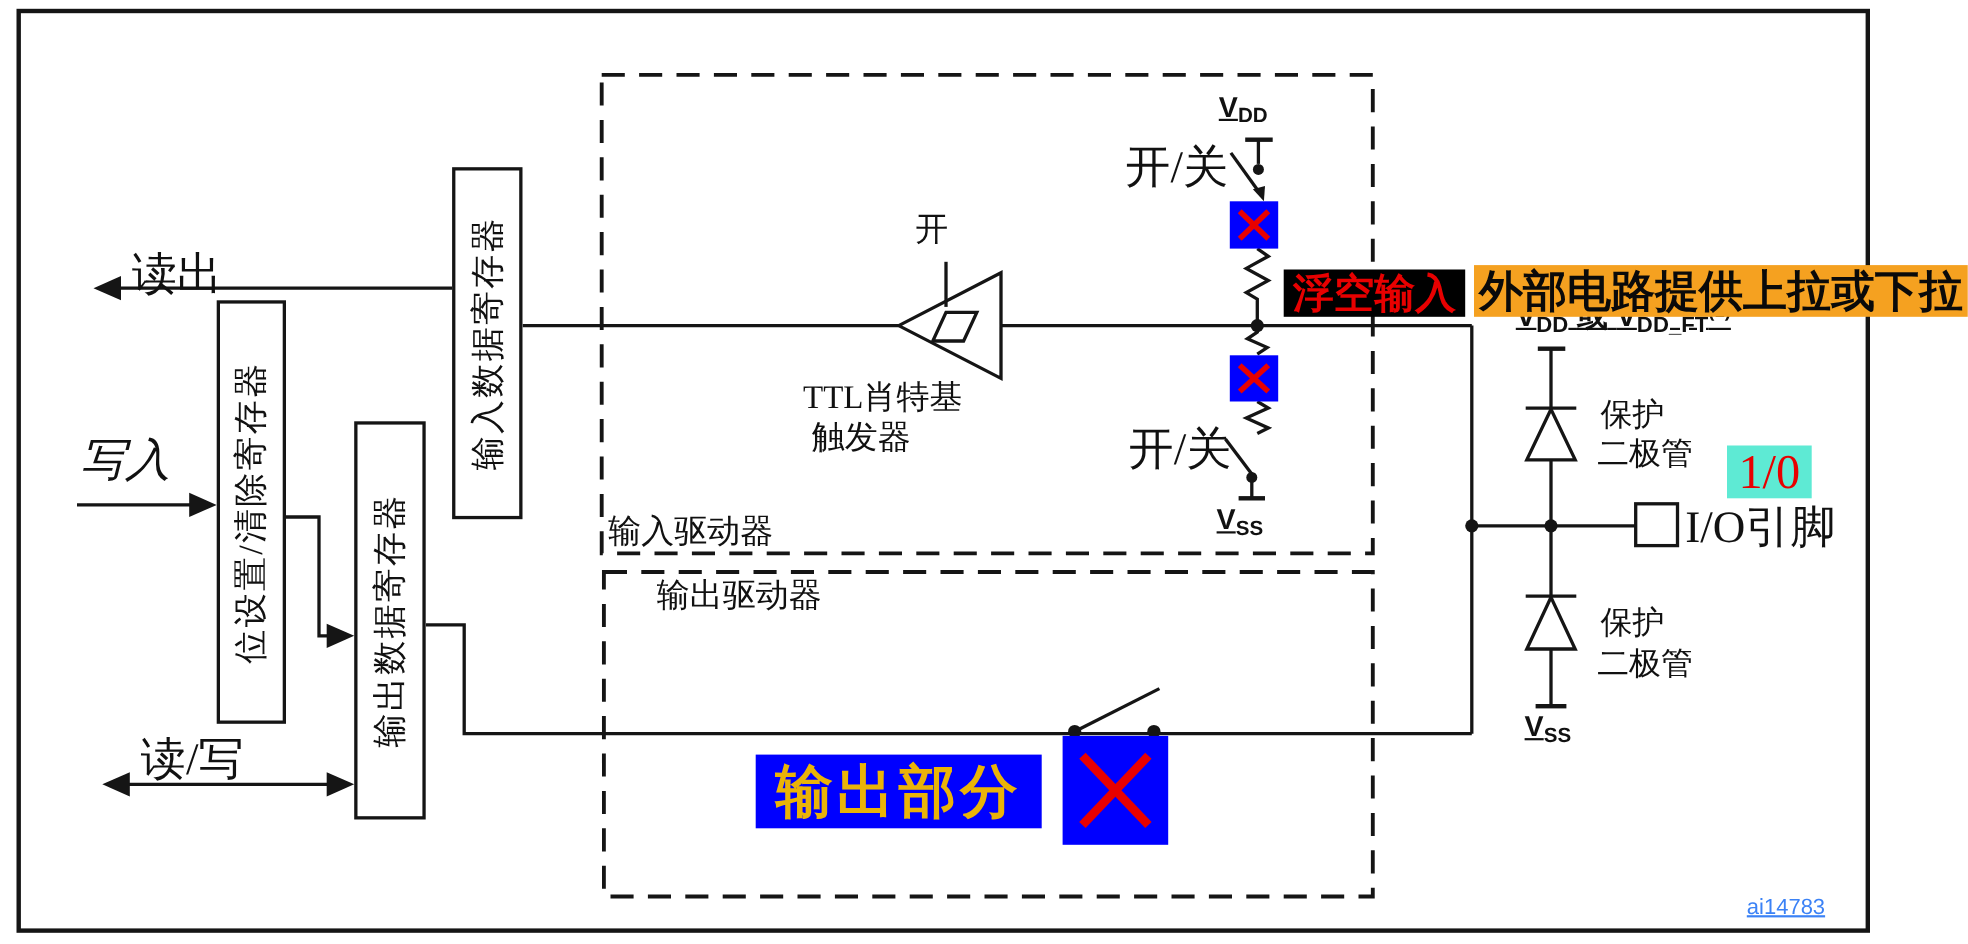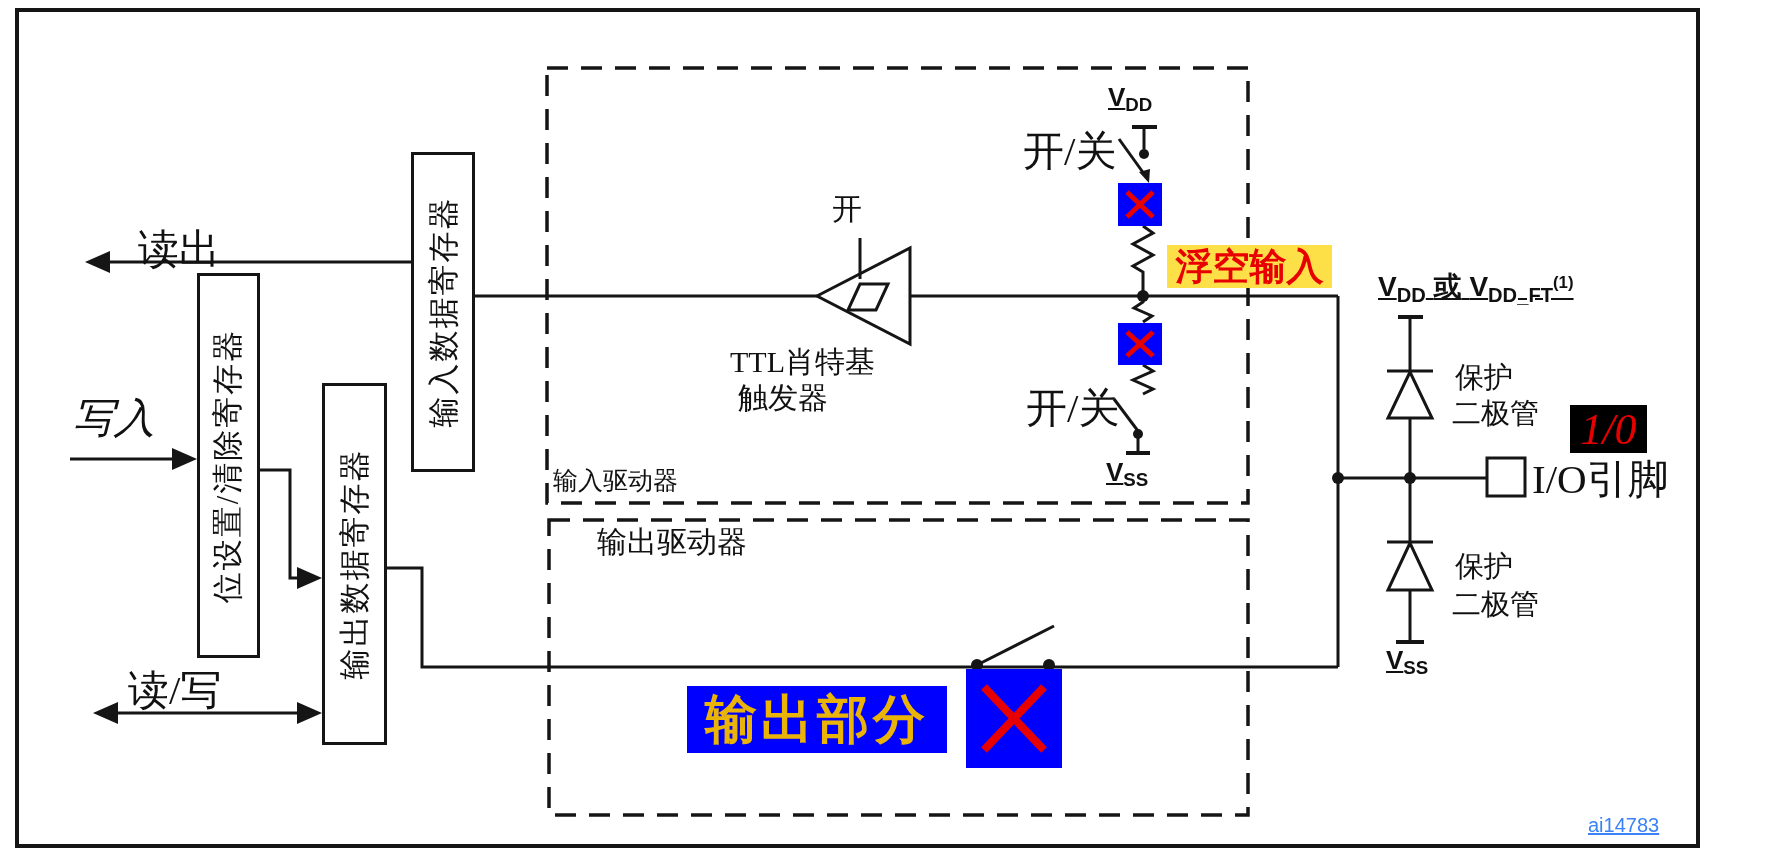--- a/index.html
+++ b/index.html
@@ -6,23 +6,23 @@
   #stage{position:relative;width:1789px;height:858px;background:#fff;overflow:hidden;
          font-family:"Liberation Serif","DejaVu Serif",serif;color:#111;}
   #wires{position:absolute;left:0;top:0;z-index:1;}
   .reg{position:absolute;z-index:2;background:#fff;border:3px solid #151515;box-sizing:border-box;
        display:flex;align-items:center;justify-content:center;}
   .vtext{transform:rotate(-90deg);white-space:nowrap;font-size:31px;letter-spacing:2px;}
   .lbl{position:absolute;z-index:3;white-space:nowrap;font-size:41px;line-height:1.05;}
   .sans{font-family:"Liberation Sans","DejaVu Sans",sans-serif;text-decoration:underline;}
   .hl{position:absolute;z-index:4;display:flex;align-items:center;justify-content:center;
       white-space:nowrap;box-sizing:border-box;}
-  .hl-green{background:#fde047;color:#E80000;font-size:37px;font-weight:bold;}
+  .hl-green{background:#000000;color:#E80000;font-size:37px;font-weight:bold;}
   .hl-orange{background:#F5A120;color:#0a0a0a;font-size:40px;font-weight:bold;}
-  .hl-yellow{background:#000000;color:#E80000;font-size:44px;font-style:italic;}
+  .hl-yellow{background:#5eead4;color:#E80000;font-size:44px;}
   .bluebox{position:absolute;z-index:4;background:#0000FF;display:flex;align-items:center;justify-content:center;}
   .bluebox svg{display:block;}
   .out-section{background:#0000FF;color:#eab308;font-size:52px;font-weight:bold;letter-spacing:4px;}
   sub.s{font-size:0.72em;vertical-align:-0.28em;}
   sup.s{font-size:0.6em;vertical-align:0.45em;}
   .wm{position:absolute;z-index:3;font-size:20px;color:#3b82f6;text-align:center;}
 </style>
 </head>
 <body>
 
@@ -99,25 +99,25 @@
   <div class="reg" style="left:197px;top:273px;width:63px;height:385px;">
     <span class="vtext">位设置/清除寄存器</span>
   </div>
   <div class="reg" style="left:322px;top:383px;width:65px;height:362px;">
     <span class="vtext">输出数据寄存器</span>
   </div>
   <div class="reg" style="left:411px;top:152px;width:64px;height:320px;">
     <span class="vtext">输入数据寄存器</span>
   </div>
 
-  <div class="lbl" style="left:120px;top:228px;margin-left:18px;">读出</div>
+  <div class="lbl" style="left:120px;top:228px;">读出</div>
   <div class="lbl" style="left:73px;top:397px;font-style:italic;">写入</div>
   <div class="lbl" style="left:128px;top:669px;">读/写</div>
 
-  <div class="lbl" style="left:553px;top:468px;font-size:25px;">输入驱动器</div>
+  <div class="lbl" style="left:553px;top:468px;font-size:30px;">输入驱动器</div>
   <div class="lbl" style="left:553px;top:526px;font-size:30px;margin-left:44px;">输出驱动器</div>
 
   <div class="lbl" style="left:832px;top:193px;font-size:30px;">开</div>
   <div class="lbl" style="left:730px;top:346px;font-size:30px;">TTL肖特基</div>
   <div class="lbl" style="left:738px;top:382px;font-size:30px;">触发器</div>
 
   <div class="lbl" style="left:1023px;top:130px;">开/关</div>
   <div class="lbl" style="left:1026px;top:387px;">开/关</div>
   <div class="lbl sans" style="left:1108px;top:84px;font-size:26px;font-weight:bold;">
     <span>V</span><sub class="s">DD</sub>
@@ -136,20 +136,21 @@
   <div class="lbl" style="left:1452px;top:398px;font-size:29px;">二极管</div>
   <div class="lbl" style="left:1455px;top:551px;font-size:29px;">保护</div>
   <div class="lbl" style="left:1452px;top:589px;font-size:29px;">二极管</div>
 
   <div class="lbl" style="left:1532px;top:458px;text-align:center;">I/O引脚</div>
   <div class="lbl sans" style="left:1386px;top:647px;font-size:26px;font-weight:bold;">
     <span>V</span><sub class="s">SS</sub>
   </div>
 
   <div class="hl hl-green" style="left:1167px;top:245px;width:165px;height:43px;">浮空输入</div>
+  <div class="hl hl-orange" style="left:1340px;top:241px;width:449px;height:47px;">外部电路提供上拉或下拉</div>
   <div class="hl hl-yellow" style="left:1570px;top:405px;width:77px;height:48px;">1/0</div>
 
   <div class="bluebox" style="left:1118px;top:183px;width:44px;height:43px;">
     <svg width="34" height="33" viewBox="0 0 34 33" stroke="#E80000" stroke-width="5">
         <line x1="4" y1="4" x2="30" y2="29"></line>
         <line x1="30" y1="4" x2="4" y2="29"></line>
       </svg>
   </div>
   <div class="bluebox" style="left:1118px;top:323px;width:44px;height:42px;">
     <svg width="34" height="32" viewBox="0 0 34 32" stroke="#E80000" stroke-width="5">

